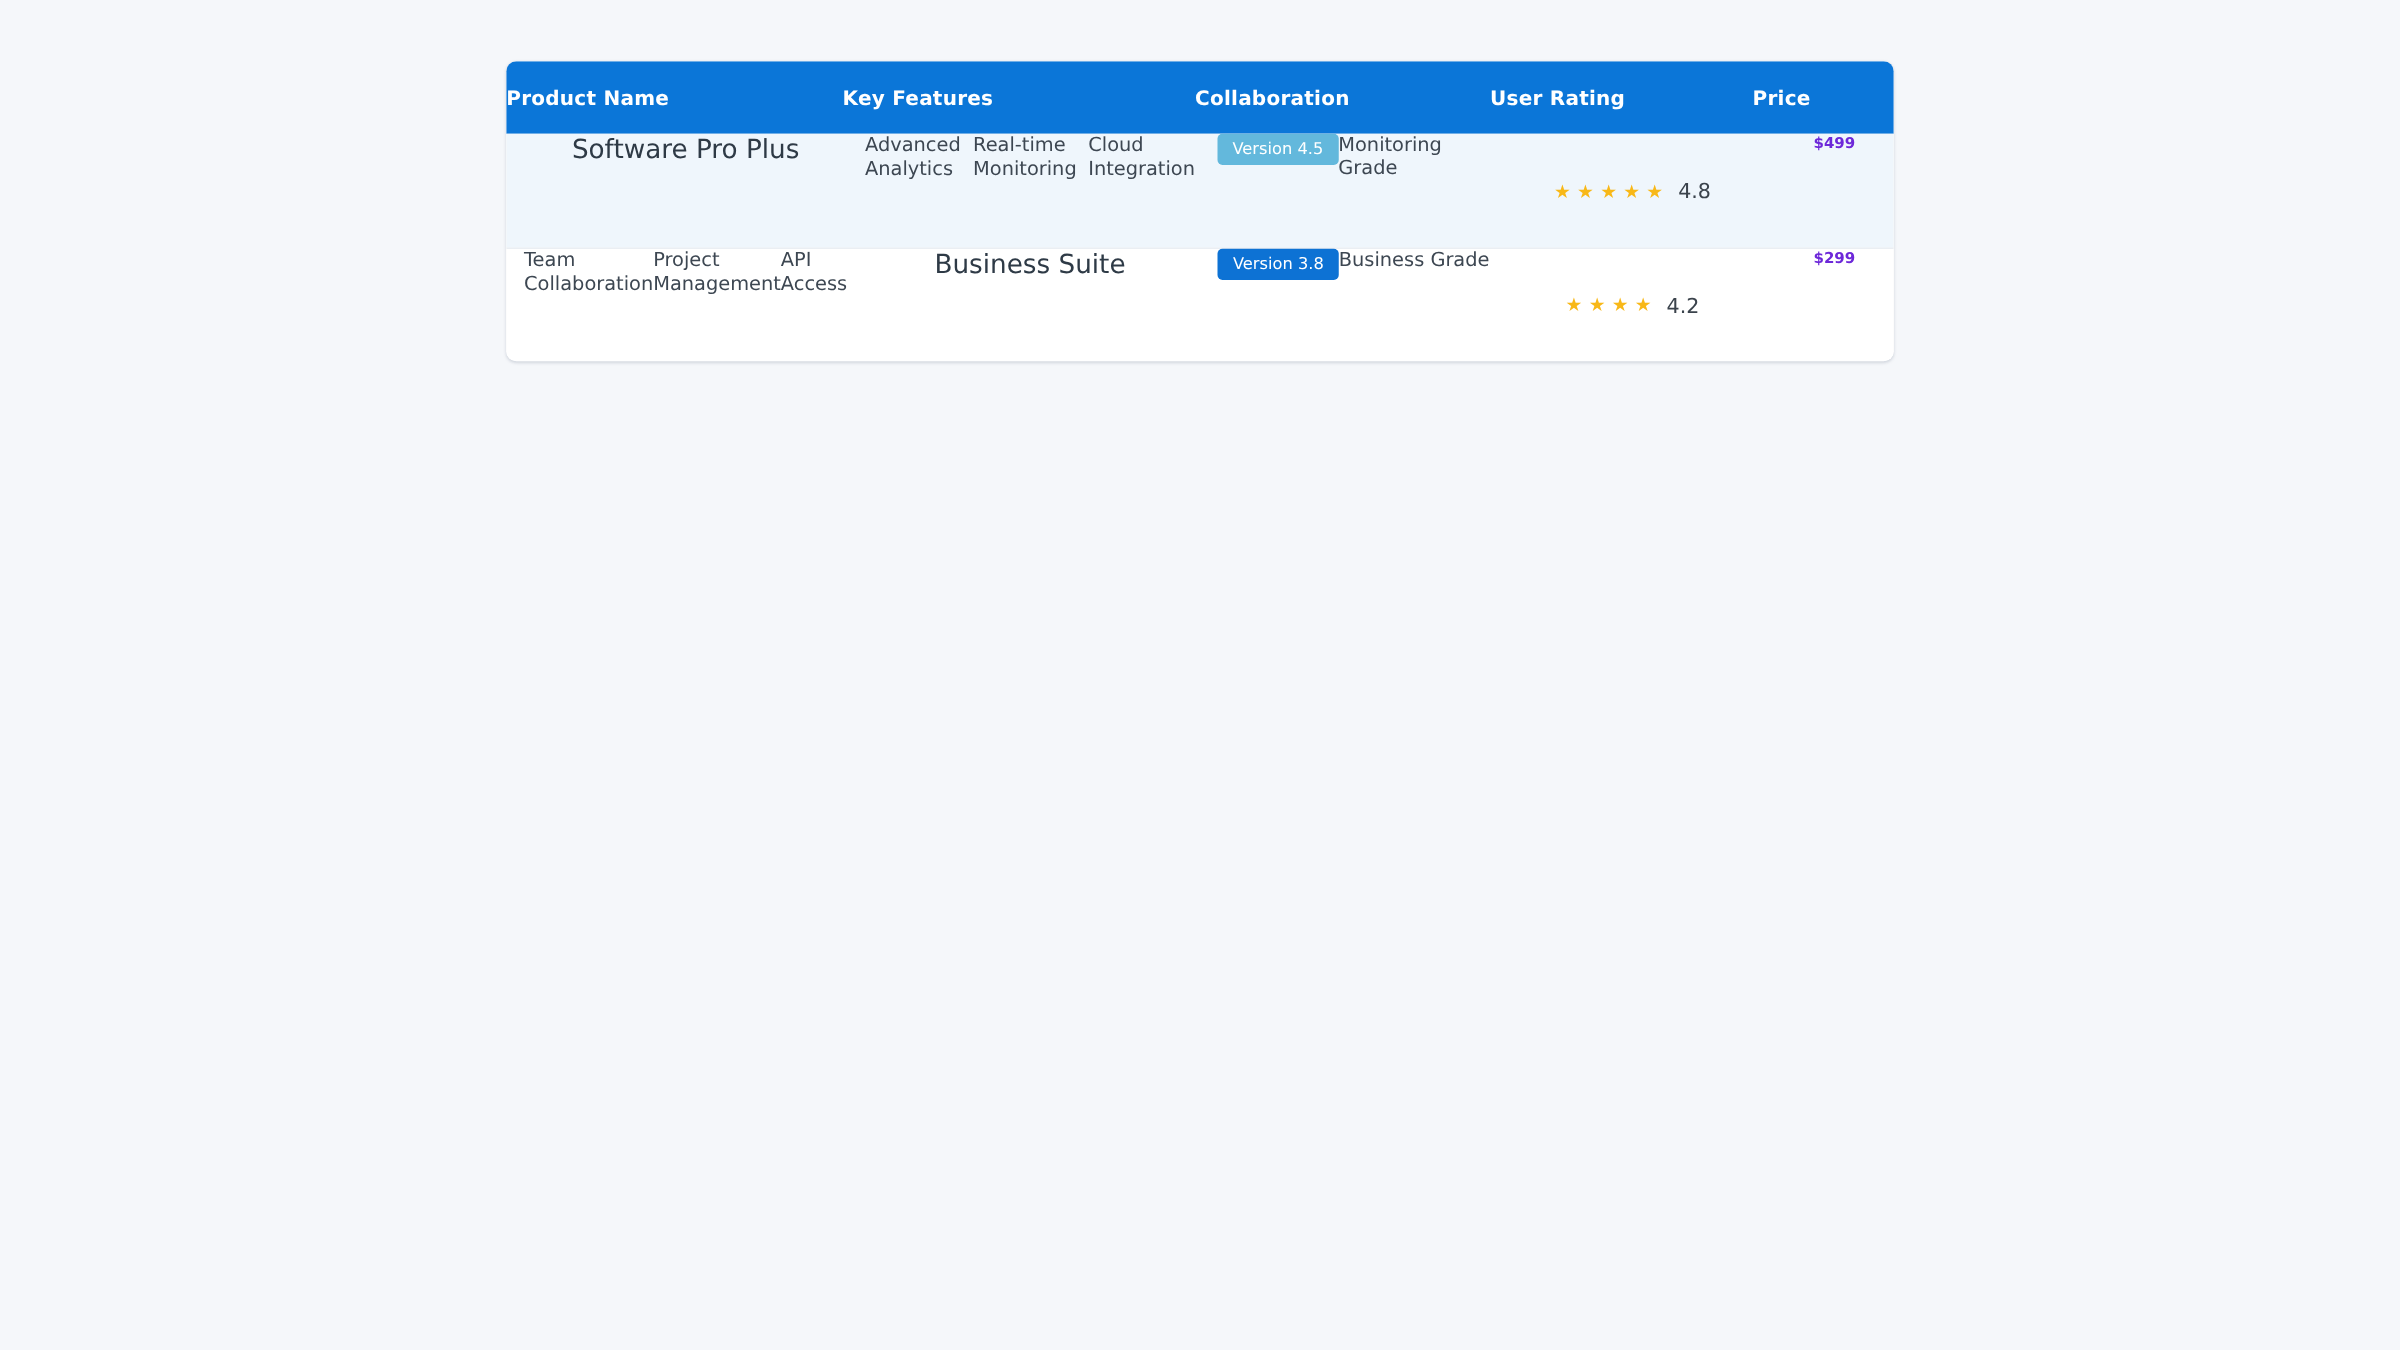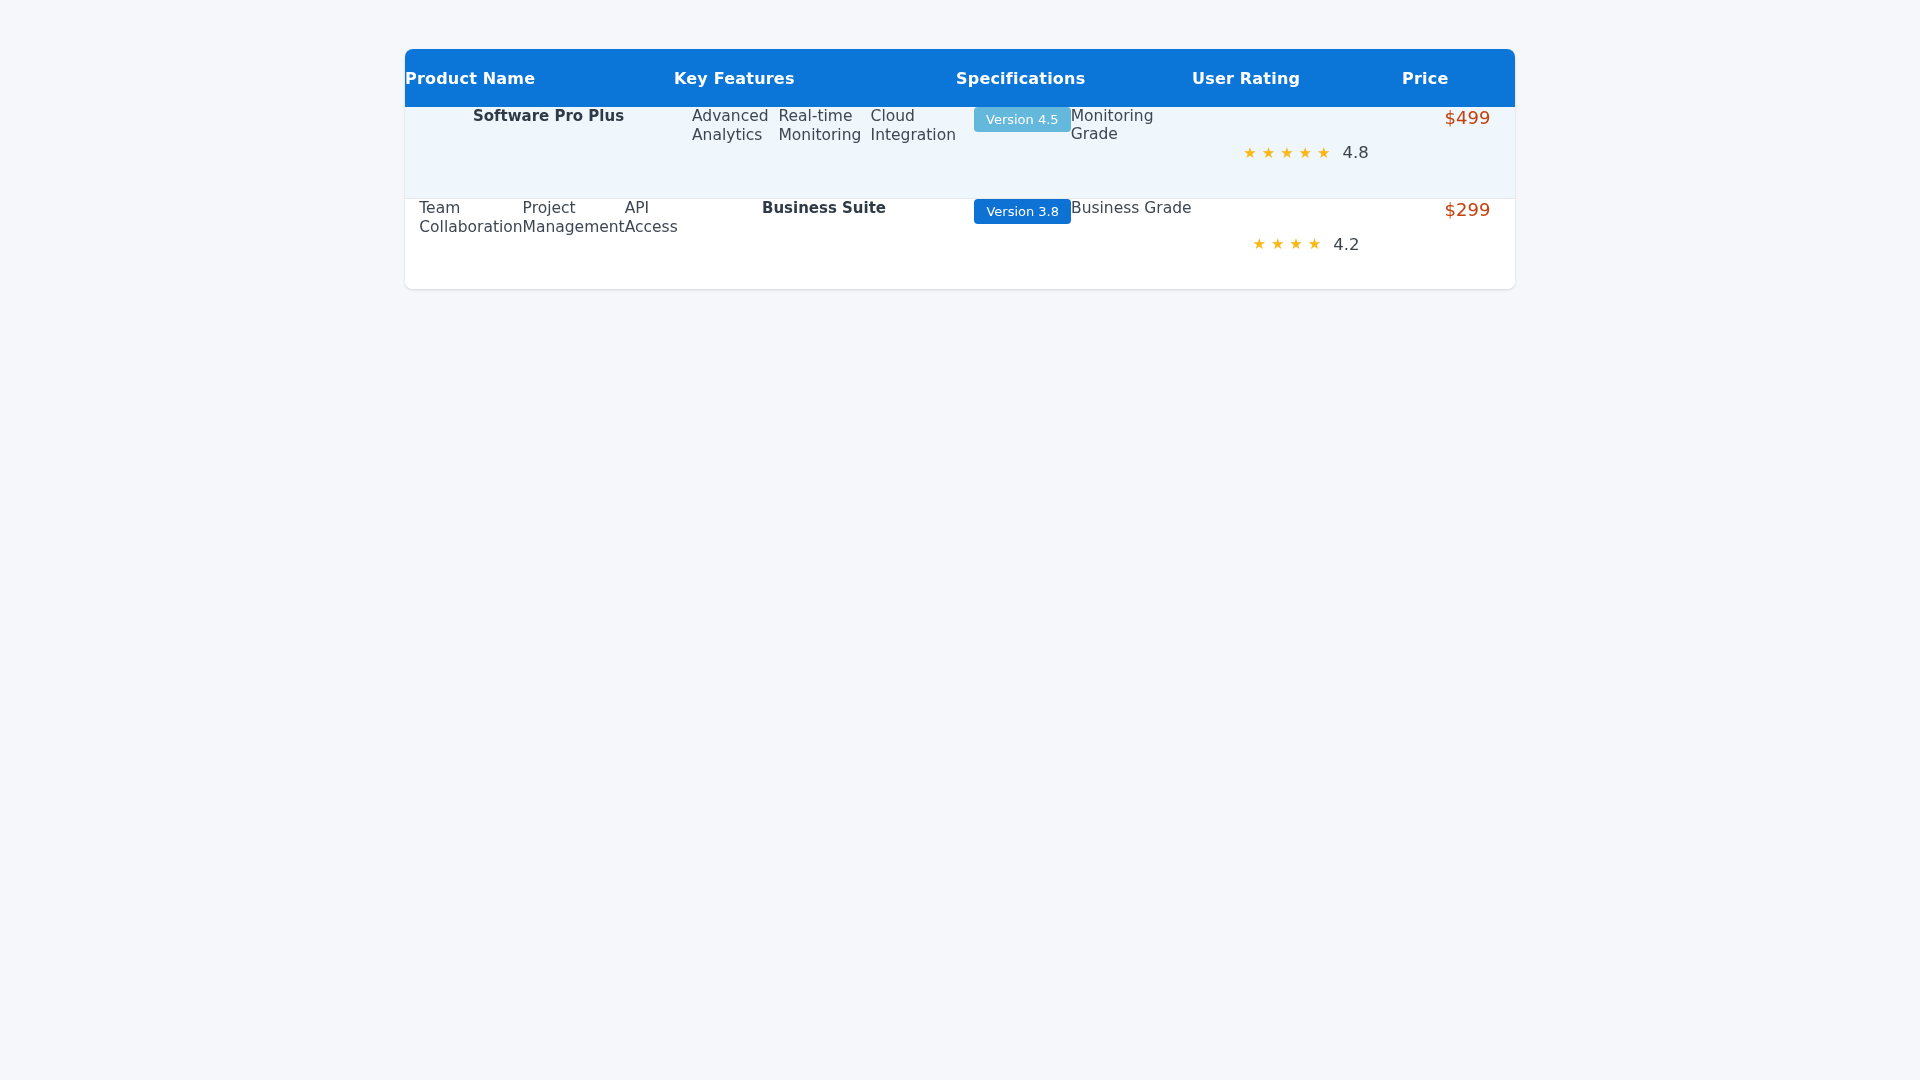--- a/index.html
+++ b/index.html
@@ -43,22 +43,22 @@
     background: #ffffff;
     border-top: 1px solid #e4e9ef;
   }
   .cell {
     display: flex;
     flex-direction: row;
     justify-content: center;
     padding-left: 18px;
   }
   .product-name {
-    font-size: 15px;
-    font-weight: 700;
+    font-size: 21px;
+    font-weight: 400;
     color: #2e3a46;
   }
   .feature-line {
     font-size: 15.5px;
     line-height: 19px;
     color: #3d4752;
   }
   .version-badge {
     align-self: flex-start;
     font-size: 13px;
@@ -84,34 +84,34 @@
     font-size: 15px;
     letter-spacing: 5px;
     white-space: nowrap;
   }
   .rating-value {
     font-size: 16.5px;
     color: #3b434c;
     margin-left: 7px;
   }
   .price-text {
-    font-size: 18px;
-    font-weight: 400;
-    color: #c2410c;
+    font-size: 12px;
+    font-weight: 700;
+    color: #6d28d9;
   }
 </style>
 </head>
 <body>
 
 <div class="table-card">
 
   <div class="grid-row header-row">
     <div class="header-cell">Product Name</div>
     <div class="header-cell">Key Features</div>
-    <div class="header-cell">Specifications</div>
+    <div class="header-cell">Collaboration</div>
     <div class="header-cell">User Rating</div>
     <div class="header-cell">Price</div>
   </div>
 
   <div class="grid-row data-row row-alt">
     <div class="cell">
       <span class="product-name">Software Pro Plus</span>
     </div>
     <div class="cell">
       <span class="feature-line">Advanced Analytics</span>

